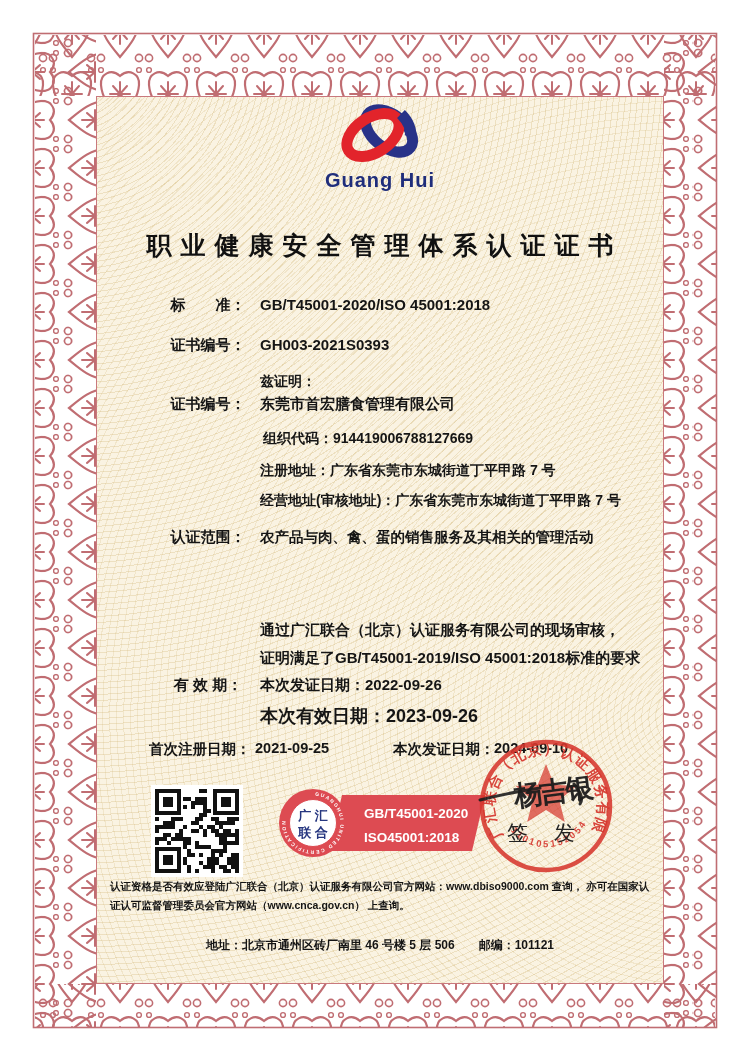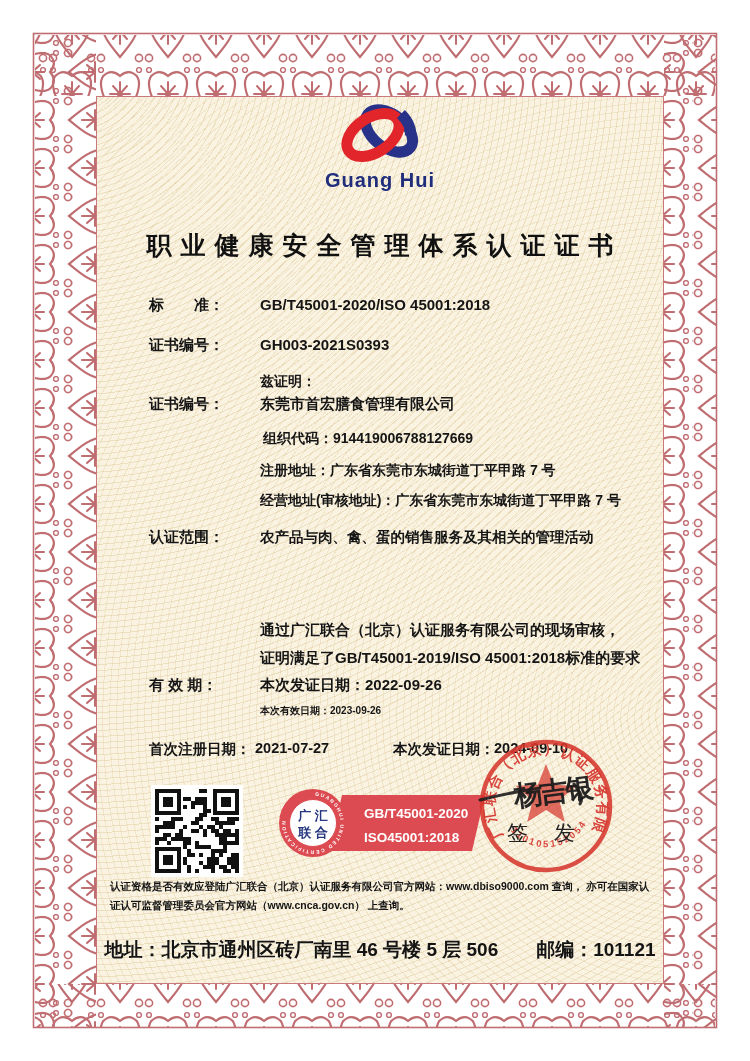--- a/index.html
+++ b/index.html
@@ -17,29 +17,29 @@
       repeating-radial-gradient(circle at 105% 70%, rgba(204,174,104,.20) 0px, rgba(204,174,104,.20) 1px, transparent 1px, transparent 7px);
     border:1px solid #c9797d;
     box-sizing:border-box;
   }
   .abs{position:absolute;}
   .logo-wrap{left:0;top:4px;width:100%;text-align:center;}
   .brand-name{font-size:20px;font-weight:700;color:#1f2d7b;letter-spacing:1px;margin-top:-2px;}
   .cert-title{left:0;top:132px;width:100%;text-align:center;font-size:25px;font-weight:700;color:#111;
     letter-spacing:9px;text-indent:9px;white-space:nowrap;}
   .row{left:0;top:0;width:100%;font-weight:700;color:#151515;font-size:15px;white-space:nowrap;}
-  .row .lbl{position:absolute;left:52px;width:118px;}
+  .row .lbl{position:absolute;left:52px;width:118px;text-align:center;}
   .row .val{position:absolute;left:163px;}
   .subline{left:163px;font-size:14px;font-weight:700;color:#151515;white-space:nowrap;}
   .regrow span{font-size:14.5px;font-weight:700;color:#151515;white-space:nowrap;}
   .qr-box{left:54px;top:688px;width:92px;height:92px;}
   .badge-box{left:181px;top:690px;width:212px;height:74px;}
   .seal-box{left:374px;top:634px;width:150px;height:150px;z-index:6;}
   .disclaimer{left:13px;top:780px;width:545px;font-size:10.5px;font-weight:700;color:#141414;line-height:19px;}
-  .addr-line{left:0;top:840px;width:100%;text-align:center;font-size:19px;font-weight:700;color:#141414;}
+  .addr-line{left:0;top:840px;width:100%;text-align:center;font-size:12px;font-weight:700;color:#141414;}
 </style>
 </head>
 <body>
 
 <svg class="frame-svg" width="750" height="1061" viewBox="0 0 750 1061">
   <defs>
     <g id="motif" stroke="#c06d72" fill="none">
       <path d="M24 11 C15 3, 4 9, 5 20 C6 34, 15 44, 24 55 C33 44, 42 34, 43 20 C44 9, 33 3, 24 11 Z" stroke-width="2.2"></path>
       <g stroke-width="2" stroke-linecap="round">
         <path d="M24 29 L24 17"></path>
@@ -112,25 +112,25 @@
     <span class="val" style="font-size:14.5px">农产品与肉、禽、蛋的销售服务及其相关的管理活动</span>
   </div>
 
   <div class="abs subline" style="top:524px;font-size:15px">通过广汇联合（北京）认证服务有限公司的现场审核，</div>
   <div class="abs subline" style="top:552px;font-size:15px">证明满足了GB/T45001-2019/ISO 45001:2018标准的要求</div>
 
   <div class="abs row" style="top:579px">
     <span class="lbl">有 效 期：</span>
     <span class="val">本次发证日期：2022-09-26</span>
   </div>
-  <div class="abs subline" style="top:607px;font-size:10px">本次有效日期：2023-09-26</div>
+  <div class="abs subline" style="top:607px;font-size:18px">本次有效日期：2023-09-26</div>
 
   <div class="abs regrow" style="top:643px;left:0;width:100%">
     <span class="abs" style="left:52px;top:0">首次注册日期：</span>
-    <span class="abs" style="left:158px;top:0">2021-07-27</span>
+    <span class="abs" style="left:158px;top:0">2021-09-25</span>
     <span class="abs" style="left:296px;top:0">本次发证日期：</span>
     <span class="abs" style="left:397px;top:0">2024-09-10</span>
   </div>
 
   <svg class="abs qr-box" viewBox="0 0 92 92">
     <rect x="0" y="0" width="92" height="92" fill="#ffffff"></rect>
     <g fill="#111111">
       <rect x="4" y="4" width="26" height="26"></rect>
         <rect x="8" y="8" width="18" height="18" fill="#fff"></rect>
         <rect x="12" y="12" width="10" height="10"></rect>

